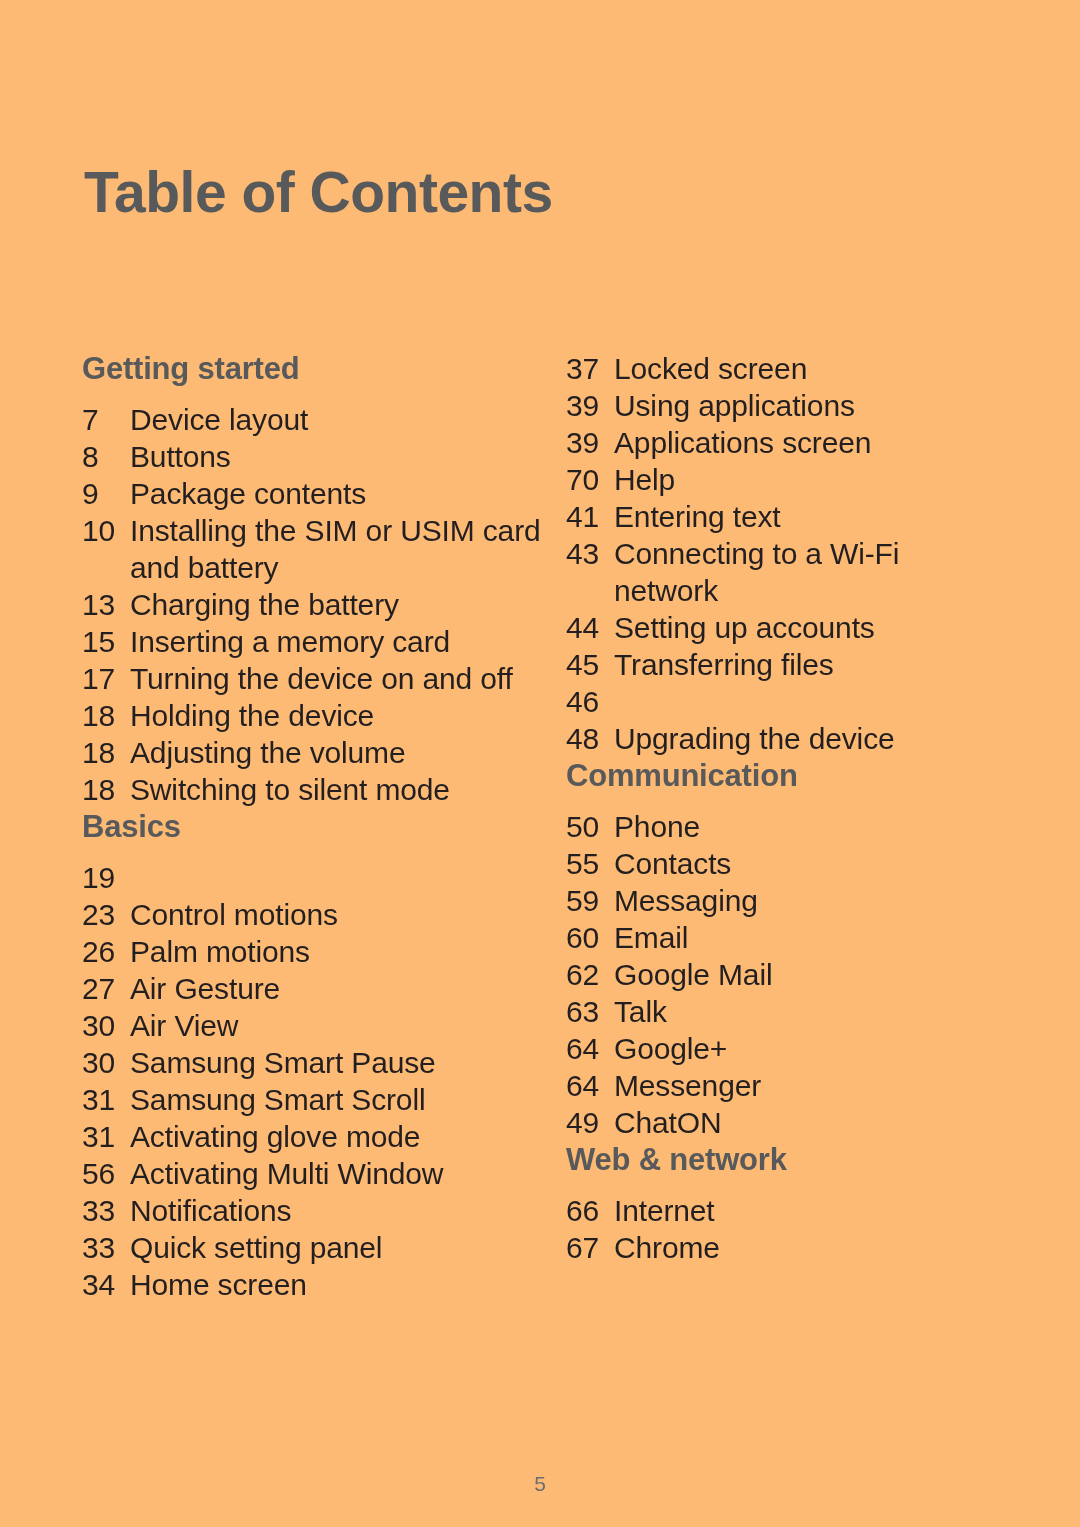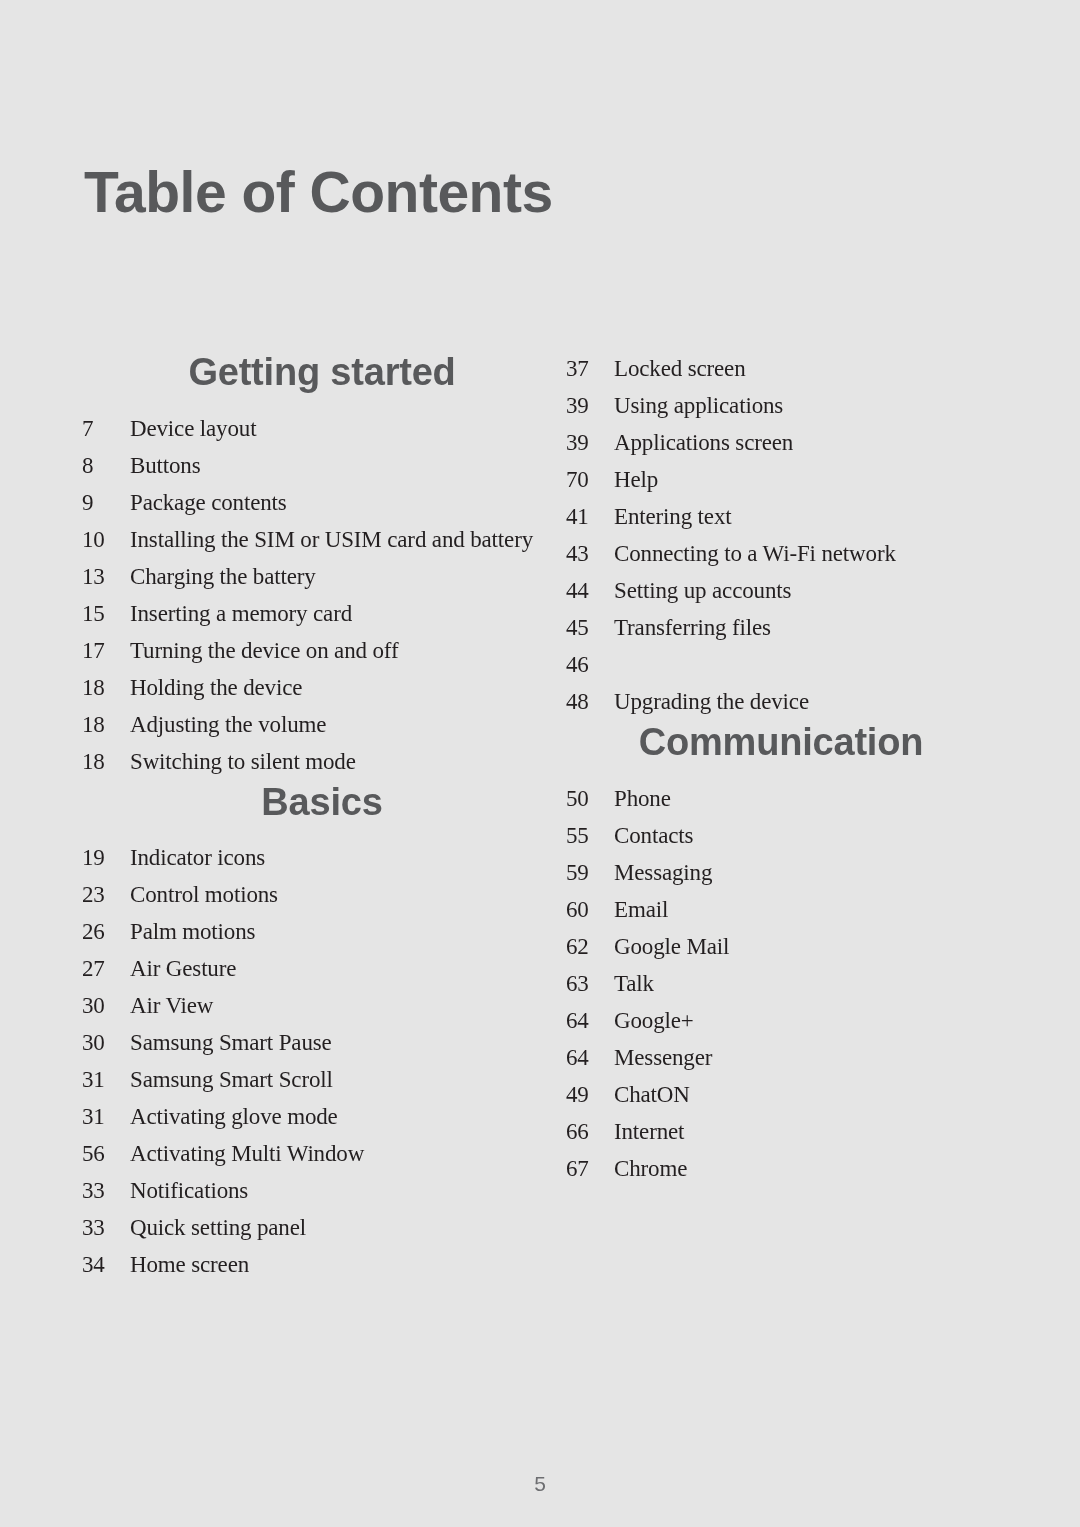--- a/index.html
+++ b/index.html
@@ -13,21 +13,21 @@
     height: 1527px;
     position: relative;
     font-family: "Liberation Sans", "DejaVu Sans", sans-serif;
     -webkit-font-smoothing: antialiased;
     overflow: hidden;
   }
 
   .page {
     position: absolute;
     inset: 0;
-    background: #e5e5e5;
+    background: #fdba74;
   }
 
   
   .page-title {
     position: absolute;
     left: 84px;
     top: 122px;
     font-size: 57px;
     font-weight: bold;
     color: #58595b;
@@ -62,42 +62,40 @@
     display: block;
   }
   .section + .section {
   }
   .section-lead {
     
     margin-top: 0;
   }
 
   .section-heading {
-    font-size: 38px;
+    font-size: 31px;
     font-weight: bold;
     color: #58595b;
     letter-spacing: -0.2px;
     line-height: 1.2;
     margin: 0 0 14px 0;
     white-space: nowrap;
-    text-align: center;
   }
 
   .entries {
     display: block;
   }
 
   .entry {
     display: flex;
     align-items: flex-start;
-    font-size: 23px;
+    font-size: 30px;
     color: #231f20;
     line-height: 37px;
     letter-spacing: -0.15px;
-    font-family: Liberation Serif, serif;
   }
   .entry-page {
     flex: 0 0 48px;
     text-align: left;
     color: #231f20;
   }
   .entry-title {
     flex: 1 1 auto;
     color: #231f20;
   }
@@ -166,21 +164,20 @@
               <span class="entry-page">18</span>
               <span class="entry-title">Switching to silent mode</span>
             </div>
           </div>
         </div>
         <div class="section">
           <div class="section-heading">Basics</div>
           <div class="entries">
             <div class="entry">
               <span class="entry-page">19</span>
-              <span class="entry-title">Indicator icons</span>
             </div>
             <div class="entry">
               <span class="entry-page">23</span>
               <span class="entry-title">Control motions</span>
             </div>
             <div class="entry">
               <span class="entry-page">26</span>
               <span class="entry-title">Palm motions</span>
             </div>
             <div class="entry">
@@ -302,20 +299,21 @@
               <span class="entry-page">64</span>
               <span class="entry-title">Messenger</span>
             </div>
             <div class="entry">
               <span class="entry-page">49</span>
               <span class="entry-title">ChatON</span>
             </div>
           </div>
         </div>
         <div class="section">
+          <div class="section-heading">Web &amp; network</div>
           <div class="entries">
             <div class="entry">
               <span class="entry-page">66</span>
               <span class="entry-title">Internet</span>
             </div>
             <div class="entry">
               <span class="entry-page">67</span>
               <span class="entry-title">Chrome</span>
             </div>
           </div>

